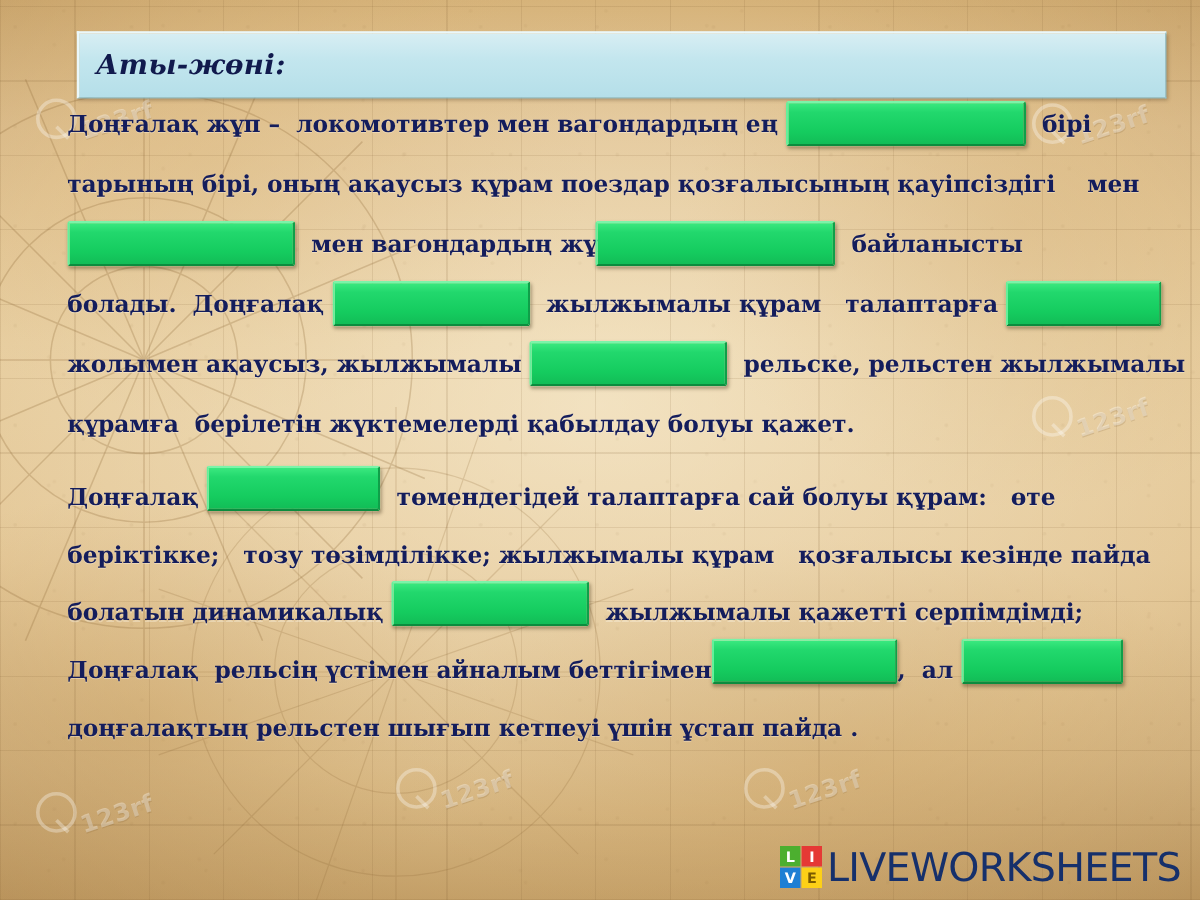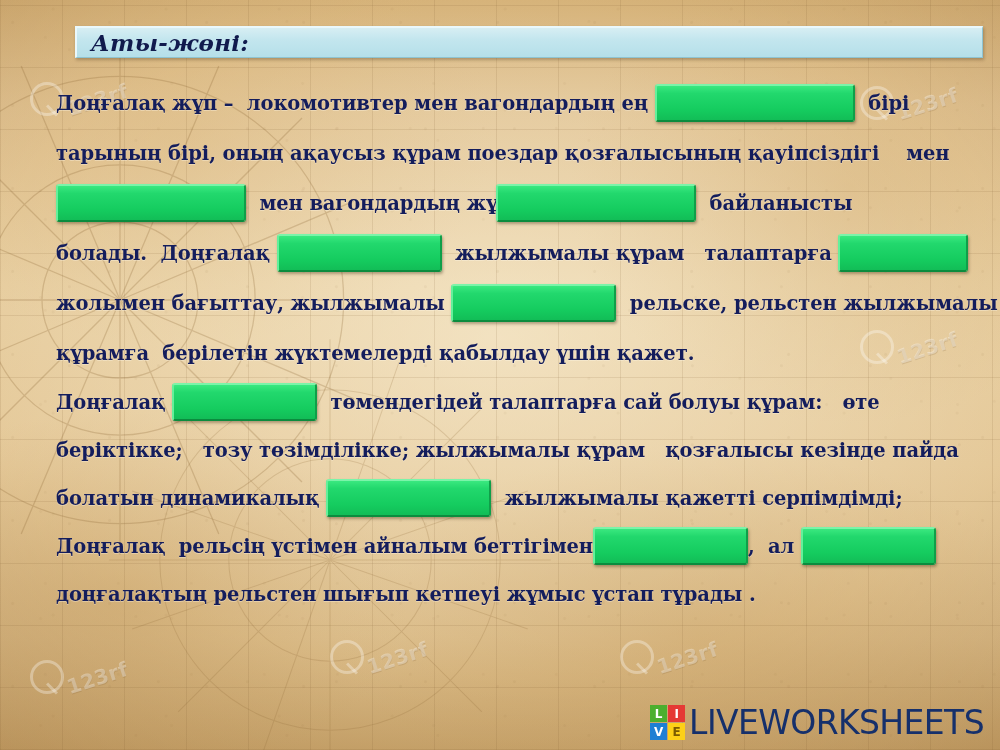--- a/index.html
+++ b/index.html
@@ -97,22 +97,22 @@
     position: absolute;
     left: 50%; top: 50%;
     width: 14px; height: 3px;
     background: rgba(255,255,255,0.32);
     transform: translate(-2px, 10px) rotate(45deg);
   }
 
   
   #name-bar {
     position: absolute;
-    left: 75px; top: 26px;
-    width: 908px; height: 32px;
+    left: 64px; top: 26px;
+    width: 908px; height: 56px;
     background: linear-gradient(180deg,#d7eef3 0%, #c3e6ee 40%, #b5dfe9 100%);
     border-top: 2px solid #eaf8fb;
     border-left: 2px solid #eaf8fb;
     border-right: 1px solid #8fc4d2;
     border-bottom: 1px solid #8fc4d2;
     box-shadow: 1px 2px 3px rgba(60,40,15,0.30);
     display: flex;
     align-items: center;
   }
   #name-bar .label {
@@ -140,21 +140,21 @@
     font-size: 19.5px;
     color: #16205e;
     color: #141d5c;
     white-space: pre;
     letter-spacing: -0.1px;
     text-shadow: 0 1px 0 rgba(255,250,235,0.35);
   }
 
   
   .row { height: 50px; }
-  .row.compact { height: 48px; }
+  .row.compact { height: 48px; align-items: flex-end; }
 
   
   .gbox {
     display: inline-block;
     height: 38px;
     background: linear-gradient(180deg,#3ae87f 0%, #22d86d 22%, #15cc5f 70%, #12bd57 100%);
     border-top: 2px solid #7bf4a9;
     border-left: 2px solid #63f09b;
     border-right: 2px solid #0f9f49;
     border-bottom: 2px solid #0b8c3e;
@@ -271,27 +271,27 @@
 
   <div id="name-bar">
     <span class="label">Аты-жөні:</span>
   </div>
 
   <div id="content">
       <div class="line row"><span>Доңғалақ жұп –  локомотивтер мен вагондардың ең </span><div class="gbox" style="width: 200px;"></div><span>  бірі</span></div>
       <div class="line row"><span>тарының бірі, оның ақаусыз құрам поездар қозғалысының қауіпсіздігі    мен</span></div>
       <div class="line row"><div class="gbox" style="width: 190px;"></div><span>  мен вагондардың жұмыс к</span><div class="gbox" style="width: 200px; margin-left: -70px;"></div><span>  байланысты</span></div>
       <div class="line row"><span>болады.  Доңғалақ </span><div class="gbox" style="width: 165px;"></div><span>  жылжымалы құрам   талаптарға </span><div class="gbox" style="width: 130px;"></div></div>
-      <div class="line row"><span>жолымен бағыттау, жылжымалы </span><div class="gbox" style="width: 165px;"></div><span>  рельске, рельстен жылжымалы</span></div>
-      <div class="line row"><span>құрамға  берілетін жүктемелерді қабылдау үшін қажет.</span></div>
+      <div class="line row"><span>жолымен ақаусыз, жылжымалы </span><div class="gbox" style="width: 165px;"></div><span>  рельске, рельстен жылжымалы</span></div>
+      <div class="line row"><span>құрамға  берілетін жүктемелерді қабылдау болуы қажет.</span></div>
       <div class="line row compact"><span>Доңғалақ </span><div class="gbox" style="width: 145px;"></div><span>  төмендегідей талаптарға сай болуы құрам:   өте</span></div>
       <div class="line row compact"><span>беріктікке;   тозу төзімділікке; жылжымалы құрам   қозғалысы кезінде пайда</span></div>
       <div class="line row compact"><span>болатын динамикалық </span><div class="gbox" style="width: 165px;"></div><span>  жылжымалы қажетті серпімдімді;</span></div>
       <div class="line row compact"><span>Доңғалақ  рельсің үстімен айналым беттігімен</span><div class="gbox" style="width: 155px;"></div><span>,  ал </span><div class="gbox" style="width: 135px;"></div></div>
-      <div class="line row compact"><span>доңғалақтың рельстен шығып кетпеуі жұмыс ұстап тұрады .</span></div>
+      <div class="line row compact"><span>доңғалақтың рельстен шығып кетпеуі үшін ұстап пайда .</span></div>
     </div>
 
   <div id="lw">
     <div id="lw-squares">
       <span class="sq-l">L</span>
       <span class="sq-i">I</span>
       <span class="sq-v">V</span>
       <span class="sq-e">E</span>
     </div>
     <div id="lw-word">LIVEWORKSHEETS</div>

